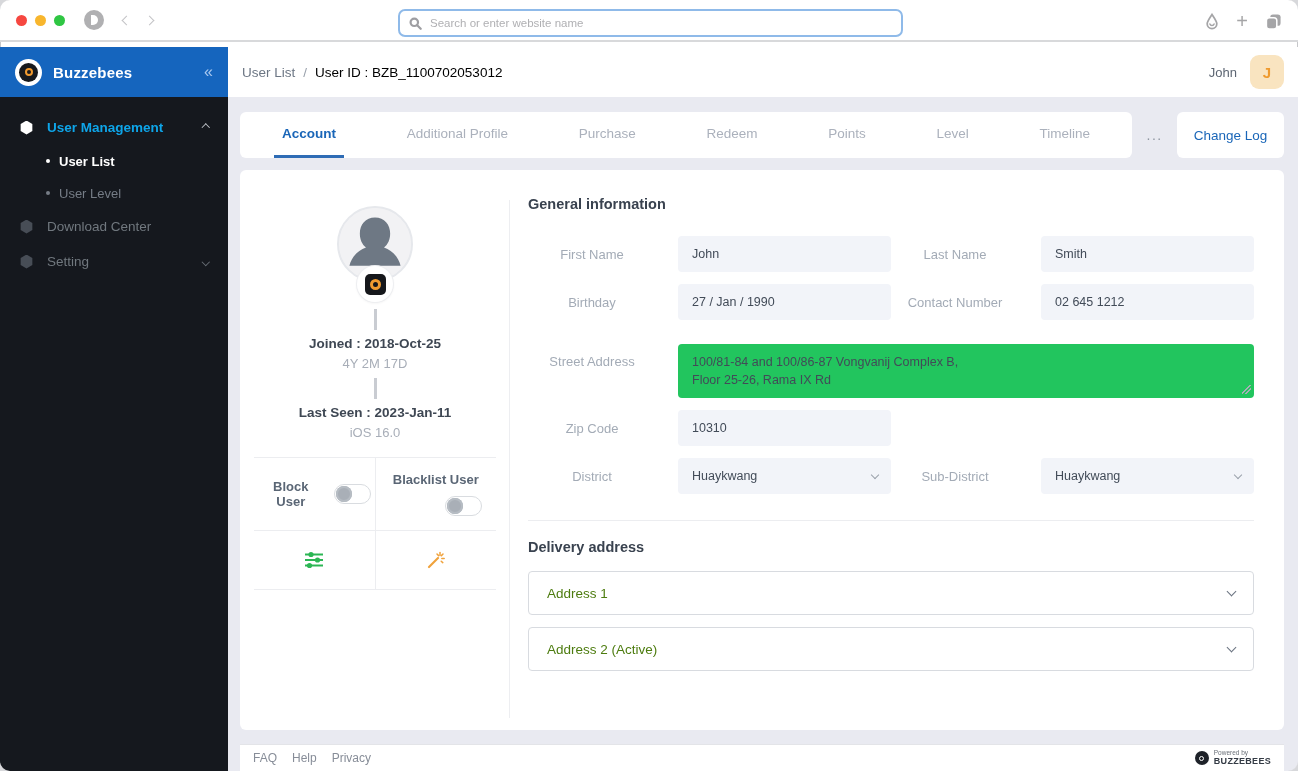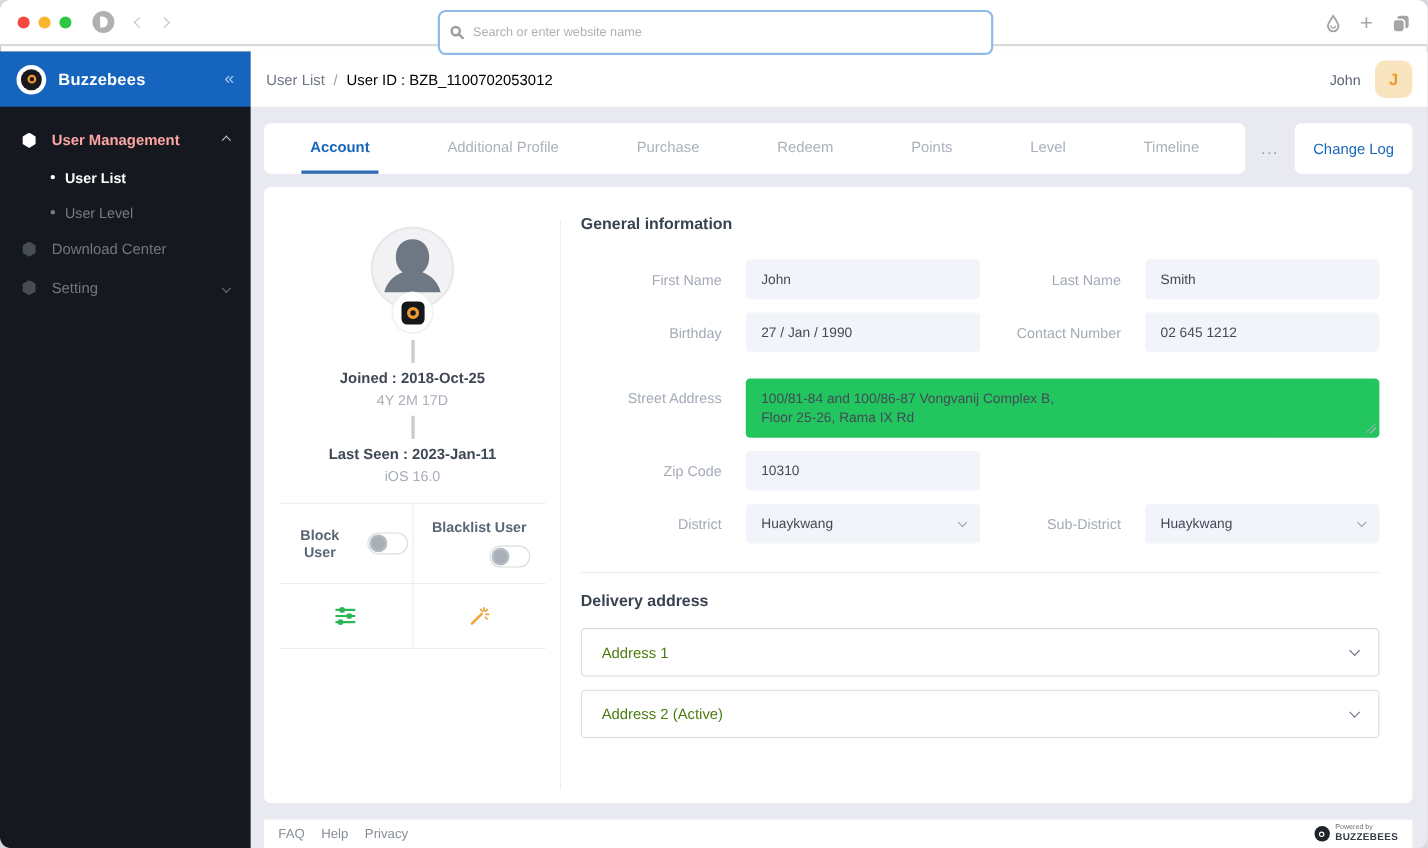--- a/index.html
+++ b/index.html
@@ -22,39 +22,39 @@
   .light { width: 11px; height: 11px; border-radius: 50%; }
   .light.r { background: #f64740; } .light.y { background: #f8b62d; } .light.g { background: #2fc643; }
   .site-ic { width: 20px; height: 20px; border-radius: 50%; background: #b0b0b2; margin-left: 19px; display: flex; align-items: center; justify-content: center; }
   .site-ic span { width: 7px; height: 10px; background: #fff; border-radius: 0 5px 5px 0; }
   .navchev { display: flex; gap: 16px; margin-left: 19px; color: #c3c3c6; }
   .chev { display: inline-block; width: 7px; height: 7px; border-right: 1.7px solid currentColor; border-bottom: 1.7px solid currentColor; }
   .chev.left  { transform: rotate(135deg); }
   .chev.right { transform: rotate(-45deg); }
   .chev.down  { transform: rotate(45deg); }
   .chev.up    { transform: rotate(-135deg); }
-  .searchbar { position: absolute; left: 398px; top: 9px; width: 505px; height: 41px; background: #fff; border: 2px solid #8fbae9; border-radius: 7px; display: flex; align-items: center; padding: 0 9px; gap: 8px; }
+  .searchbar { position: absolute; left: 398px; top: 9px; width: 505px; height: 28px; background: #fff; border: 2px solid #8fbae9; border-radius: 7px; display: flex; align-items: center; padding: 0 9px; gap: 8px; }
   .searchbar input { border: none; outline: none; flex: 1; font-size: 11.5px; color: #555; font-family: inherit; background: transparent; }
   .searchbar input::placeholder { color: #b0b0b3; }
   .chrome-right { position: absolute; right: 16px; top: 0; height: 42px; display: flex; align-items: center; gap: 17px; color: #a5a5a7; }
   .plus-glyph { font-size: 20px; line-height: 1; color: #a5a5a7; }
   
   .app { display: flex; height: 724px; margin-top: 5px; }
   
   .sidebar { width: 228px; flex-shrink: 0; background: #15181e; display: flex; flex-direction: column; }
   .sb-head { height: 50px; background: #1565be; display: flex; align-items: center; gap: 11px; padding: 0 15px; flex-shrink: 0; }
   .sb-logo { width: 27px; height: 27px; border-radius: 50%; background: #fff; display: flex; align-items: center; justify-content: center; }
   .sb-logo-in { width: 19px; height: 19px; border-radius: 50%; background: #17191d; display: flex; align-items: center; justify-content: center; }
   .sb-logo-dot { width: 8px; height: 8px; border: 2.5px solid #f09a2f; border-radius: 50%; }
   .sb-brand { color: #fff; font-weight: 700; font-size: 15px; flex: 1; letter-spacing: .2px; }
   .sb-collapse { color: #a9c8ef; font-size: 16px; line-height: 1; }
   .menu { padding-top: 13px; }
   .mi { display: flex; align-items: center; gap: 14px; padding: 10px 20px; font-size: 13.5px; color: #71787f; }
   .mi .hex { width: 13px; height: 14px; background: #474d56; clip-path: polygon(50% 0,95% 25%,95% 75%,50% 100%,5% 75%,5% 25%); flex-shrink: 0; }
-  .mi.active { color: #fca5a5; font-weight: 600; }
+  .mi.active { color: #0ea5e9; font-weight: 600; }
   .mi.active .hex { background: #fff; }
   .mi .chev { width: 5.5px; height: 5.5px; margin-left: auto; color: #c3c7cd; border-width: 0 1.4px 1.4px 0; border-style: solid; }
   .mi .chev.dim { color: #6a7078; }
   .sub { display: flex; align-items: center; gap: 9px; padding: 8.5px 18px 8.5px 46px; font-size: 13px; color: #757c86; }
   .sub.active { color: #fff; font-weight: 600; }
   .sub .dot { width: 4px; height: 4px; border-radius: 50%; background: currentColor; flex-shrink: 0; }
   
   .main { flex: 1; min-width: 0; display: flex; flex-direction: column; background: #e9eaf1; }
   .topbar { height: 50px; background: #fff; display: flex; align-items: center; padding: 0 14px; flex-shrink: 0; }
   .crumb { font-size: 13.5px; color: #6c7684; display: flex; align-items: center; }
@@ -92,21 +92,21 @@
   .toggle { width: 37px; height: 20px; background: #fff; border: 1px solid #d9dce0; border-radius: 11px; position: relative; flex-shrink: 0; }
   .toggle::after { content: ""; position: absolute; left: 1px; top: 1px; width: 16px; height: 16px; border-radius: 50%; background: #a9afb7; box-shadow: inset 0 0 0 2px #b6bcc3; }
   .icon-row { display: flex; align-items: stretch; margin: 0 14px; }
   .icell { flex: 1; display: flex; align-items: center; justify-content: center; padding: 18px 0; }
   .icell + .icell { border-left: 1px solid #ecedf0; }
   
   .form-col { flex: 1; min-width: 0; padding: 26px 30px 0 18px; }
   .gi-title { font-size: 14.5px; font-weight: 700; color: #39424f; margin-bottom: 24px; }
   .frow { display: flex; margin-bottom: 12px; }
   .fcell { flex: 1; display: flex; align-items: center; min-width: 0; }
-  .flabel { width: 128px; margin-right: 22px; text-align: right; color: #a3abb6; font-size: 13px; flex-shrink: 0; }
+  .flabel { width: 128px; margin-right: 22px; text-align: center; color: #a3abb6; font-size: 13px; flex-shrink: 0; }
   .field { height: 36px; background: #f2f4f9; border: none; outline: none; border-radius: 4px; padding: 0 14px; font-size: 12.5px; color: #424b58; font-family: inherit; flex: 1; max-width: 213px; }
   .ta-wrap { position: relative; flex: 1; }
   .ta-wrap textarea { width: 100%; height: 54px; background: #22c55e; border: none; outline: none; border-radius: 4px; padding: 9px 14px; font-size: 12.5px; color: #424b58; font-family: inherit; resize: none; line-height: 1.45; display: block; }
   .ta-wrap::after { content: ""; position: absolute; right: 3px; bottom: 4px; width: 9px; height: 9px;
     background: linear-gradient(135deg, transparent 0 44%, #a9afb7 44% 52%, transparent 52% 66%, #a9afb7 66% 74%, transparent 74%); }
   .select { position: relative; display: flex; align-items: center; flex: 1; max-width: 213px; height: 36px; background: #f2f4f9; border-radius: 4px; padding: 0 26px 0 14px; font-size: 12.5px; color: #424b58; }
   .select .chev { position: absolute; right: 13px; width: 6px; height: 6px; color: #9aa1ab; margin-top: -3px; }
   .section-div { border-top: 1px solid #ecedf0; margin: 26px 0 18px; }
   .acc { height: 44px; border: 1px solid #d8dbe0; border-radius: 4px; background: #fff; display: flex; align-items: center; justify-content: space-between; padding: 0 18px; margin-bottom: 12px; font-size: 13.5px; color: #4d7c0f; }
   .acc .chev { width: 7px; height: 7px; color: #6a7380; margin-top: -4px; border-width: 0 1.4px 1.4px 0; }

